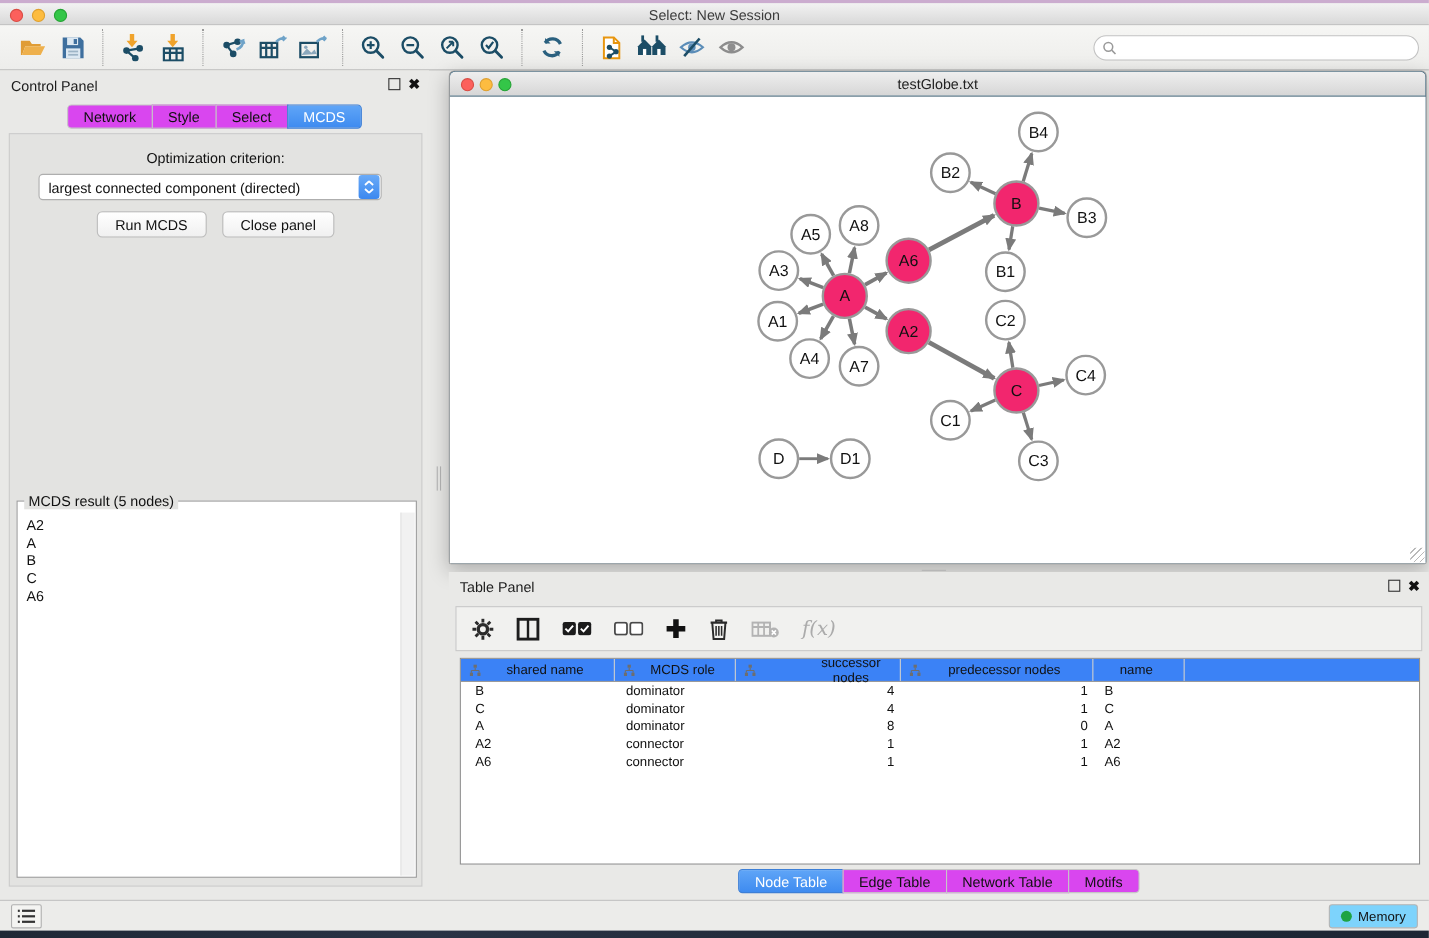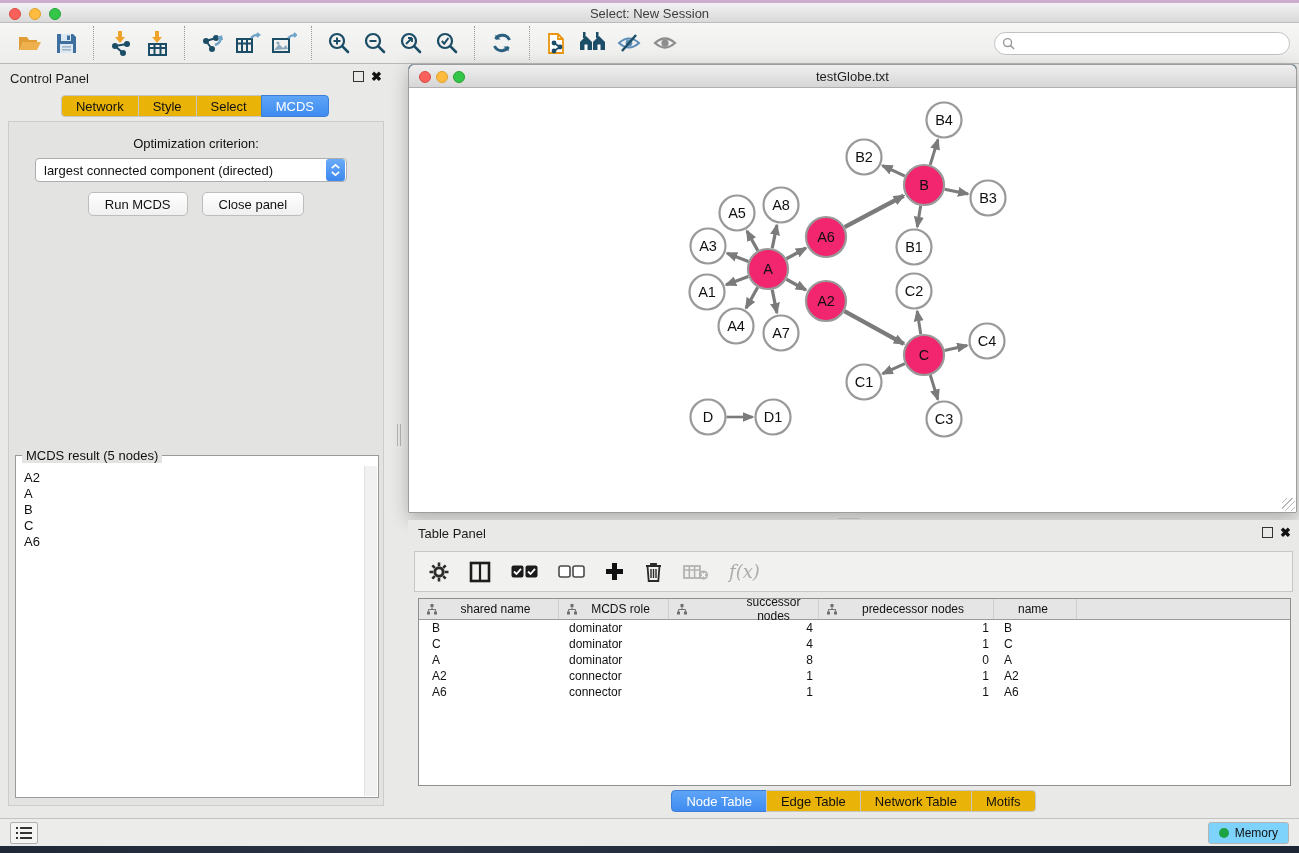--- a/index.html
+++ b/index.html
@@ -25,21 +25,21 @@
     border:1px solid #c2c2c2; border-radius:12px; display:flex; align-items:center; padding-left:7px; }
   .searchbox input { border:none; outline:none; flex:1; font-size:12px; background:transparent; margin-left:5px; }
 
   
   .cpanel { position:absolute; left:0; top:64px; width:390px; height:754px; background:#e9e9e7; }
   .cp-head { position:absolute; left:10px; top:7px; font-size:13px; color:#1c1c1c; }
   .panel-btns { position:absolute; right:8px; top:7px; display:flex; gap:7px; align-items:center; }
   .float-ic { width:11px; height:11px; border:1.5px solid #333; background:transparent; }
   .close-ic { font-size:13px; font-weight:bold; color:#111; line-height:11px; }
   .cp-tabs { position:absolute; left:0; right:0; top:31px; display:flex; justify-content:center; }
-  .seg { height:22px; padding:0 14px; background:#eab308; border:1px solid #c6c6c6; margin-left:-1px;
+  .seg { height:22px; padding:0 14px; background:#d946ef; border:1px solid #c6c6c6; margin-left:-1px;
     font-size:13px; color:#111; display:flex; align-items:center; }
   .seg:first-child { border-radius:4px 0 0 4px; margin-left:0; }
   .seg:last-child { border-radius:0 4px 4px 0; }
   .seg.sel { background:linear-gradient(#5fa5f7,#3e8bf0); color:#fff; border-color:#3d7fd6; }
   .cp-content { position:absolute; left:8px; top:57px; width:376px; height:685px;
     background:#e3e3e1; border:1px solid #cccccc; }
   .opt-label { position:absolute; left:0; right:0; top:14px; text-align:center; font-size:13px; color:#111; }
   .dropdown { position:absolute; left:26px; top:36px; width:312px; height:24px; background:#fff;
     border:1px solid #aeaeae; border-radius:4px; display:flex; align-items:center; }
   .dropdown .dval { flex:1; font-size:13px; padding-left:8px; color:#111; white-space:nowrap; overflow:hidden; }
@@ -80,21 +80,21 @@
 
   
   .tpanel { position:absolute; left:408px; top:520px; width:891px; height:298px; background:#e9e9e7; }
   .tp-head { position:absolute; left:10px; top:6px; font-size:13px; color:#1c1c1c; }
   .tp-toolbar { position:absolute; left:6px; top:31px; width:879px; height:41px;
     background:#f1f1ef; border:1px solid #c8c8c8; border-radius:0;
     display:flex; align-items:center; padding-left:14px; gap:20px; }
   .tpi { display:flex; align-items:center; justify-content:center; height:30px; }
   .fx { font-family:"DejaVu Serif", serif; font-style:italic; font-size:18px; color:#ababab; }
   .ttable { position:absolute; left:10px; top:78px; width:873px; height:188px; background:#fff; border:1px solid #8f8f8f; overflow:hidden; }
-  .thead { display:flex; height:21px; background:#e5e5e5; border-bottom:1px solid #9a9a9a; }
+  .thead { display:flex; height:21px; background:#3b82f6; border-bottom:1px solid #9a9a9a; }
   .thcell { display:flex; align-items:center; border-right:1px solid #cfcfcf; font-size:12px; color:#111; position:relative; }
   .thcell .hlabel { flex:1; text-align:center; padding-right:4px; }
   .thcell .hicon { margin-left:8px; }
   .trow { display:flex; height:16px; align-items:center; }
   .tcell { font-size:12px; color:#111; white-space:nowrap; overflow:hidden; }
   .tp-tabs { position:absolute; left:0; right:0; top:270px; display:flex; justify-content:center; }
   
   .statusbar { position:absolute; left:0; top:818px; width:1299px; height:28px; background:#ececea; border-top:1px solid #c3c3c3; }
   .sb-left { position:absolute; left:10px; top:3px; width:28px; height:22px; background:#f4f4f2; border:1px solid #b0b0b0; border-radius:2px;
     display:flex; align-items:center; justify-content:center; }

